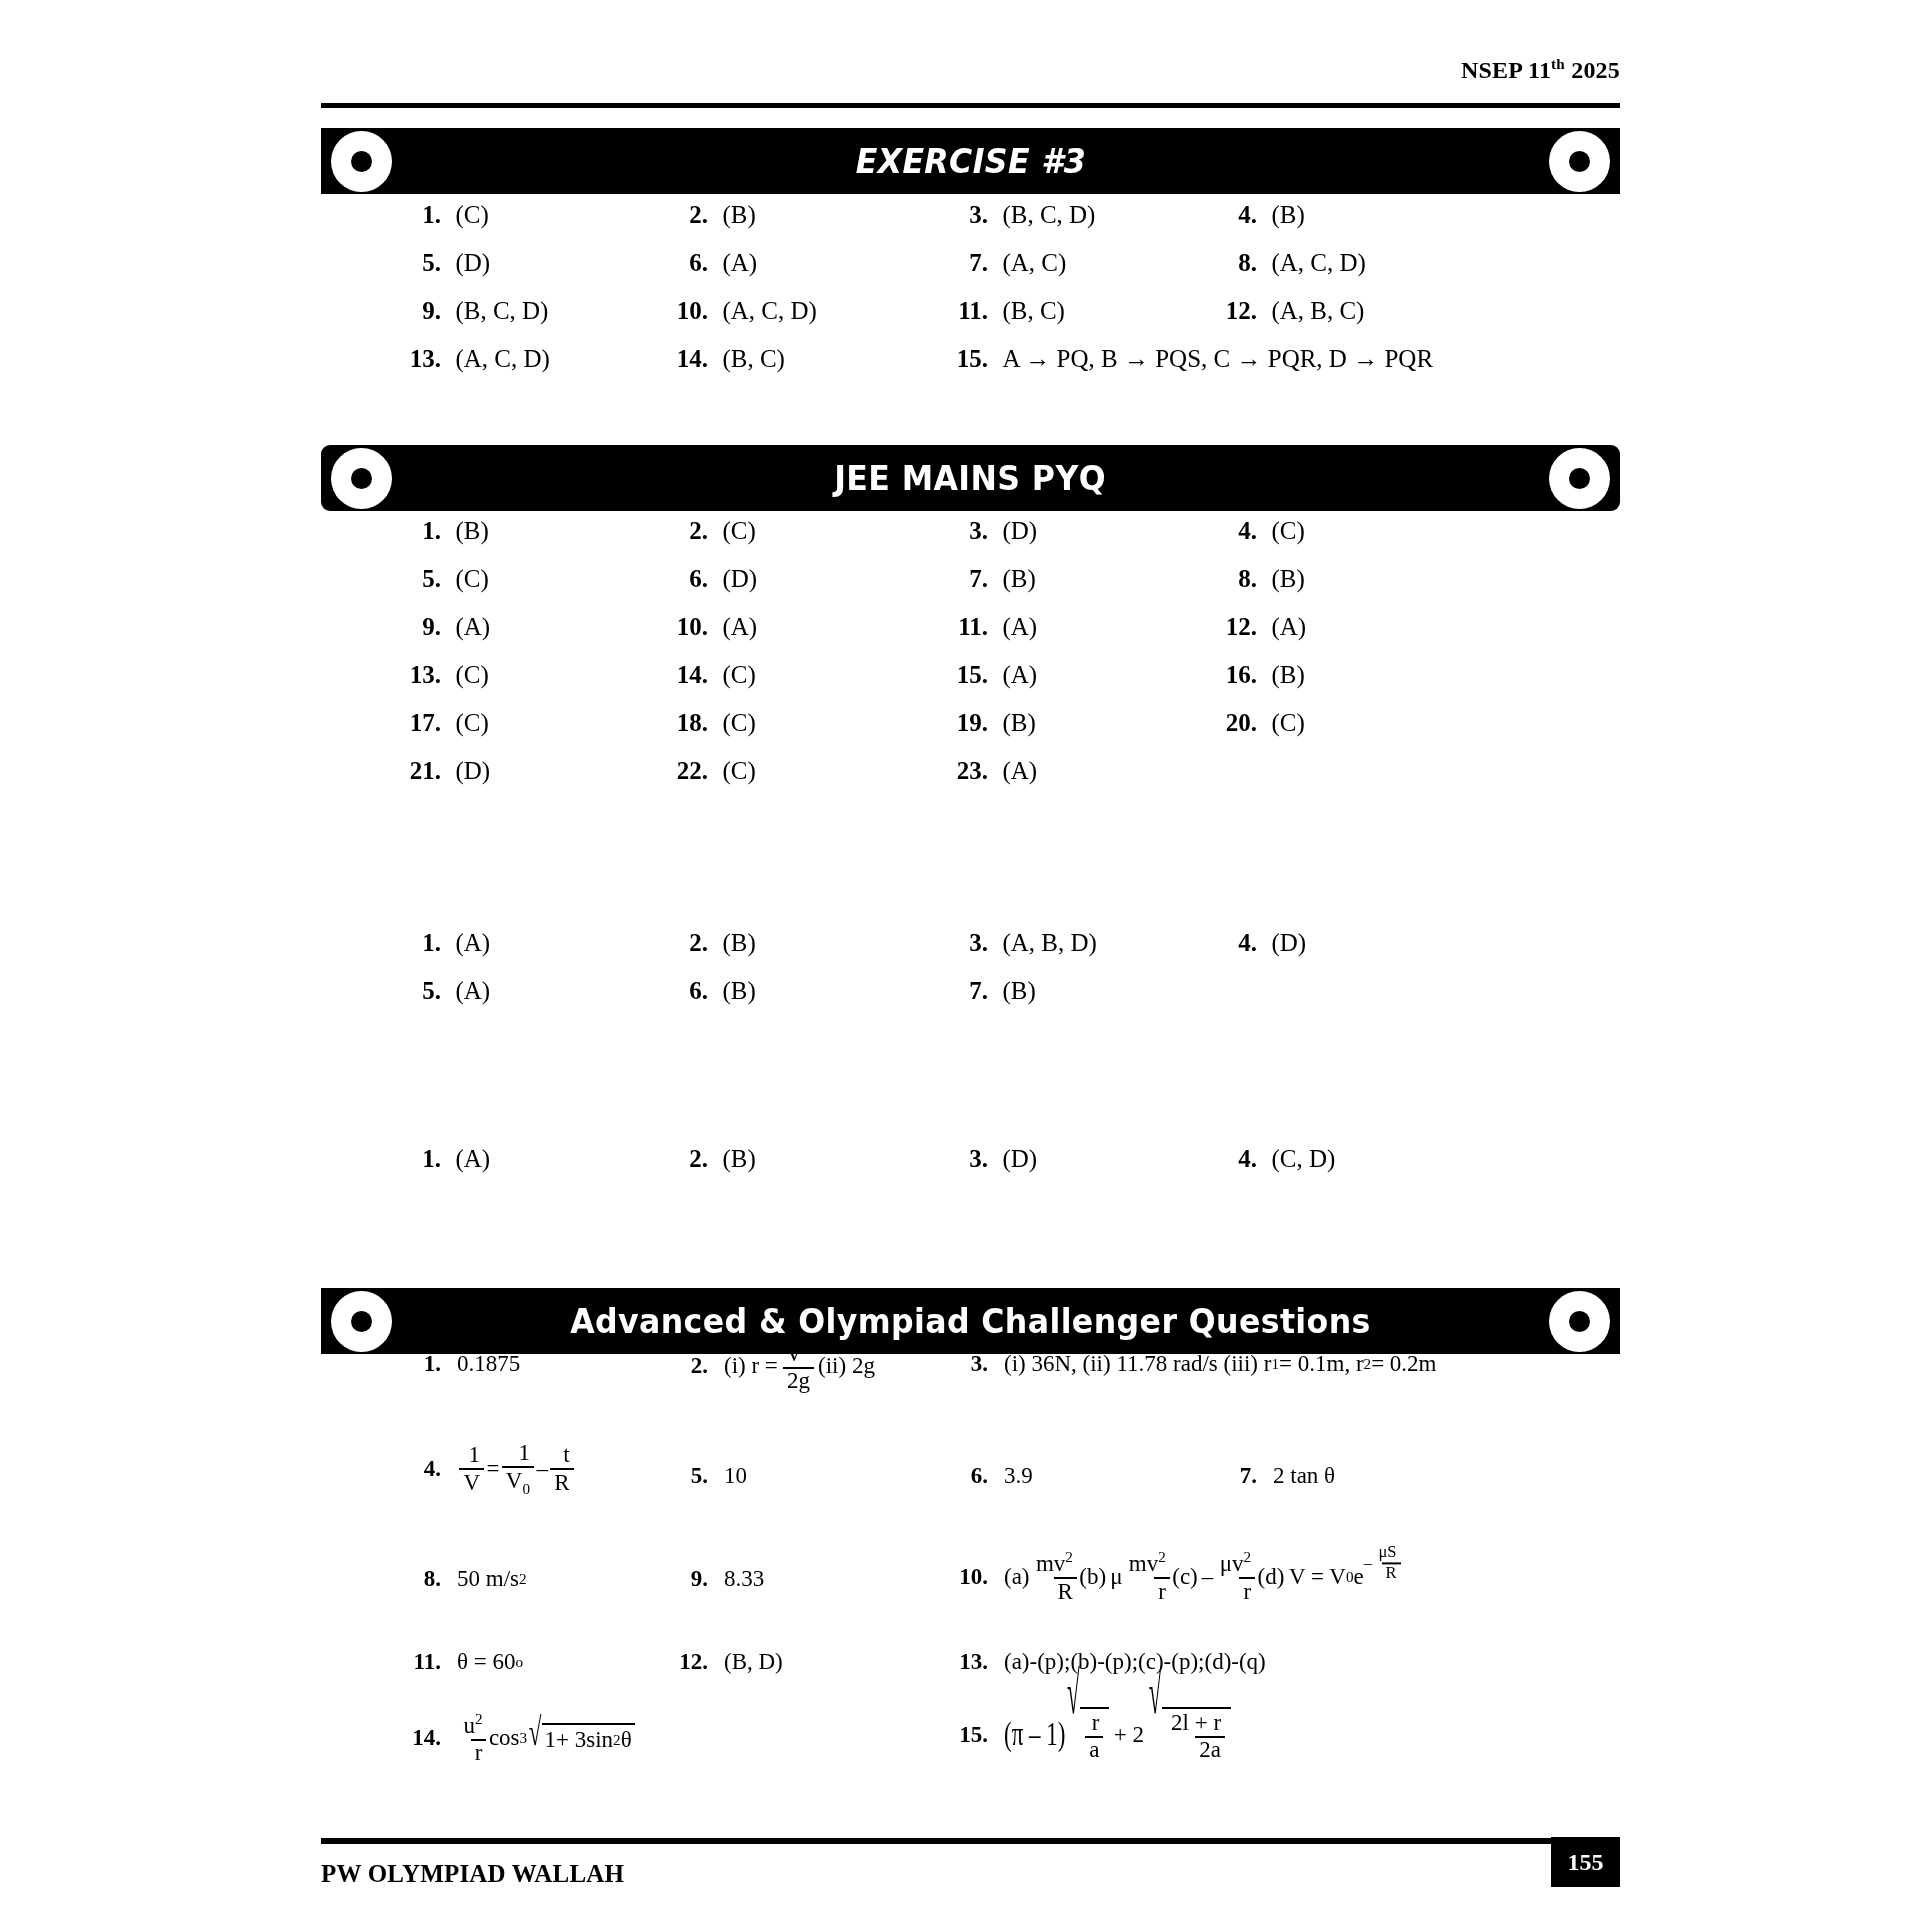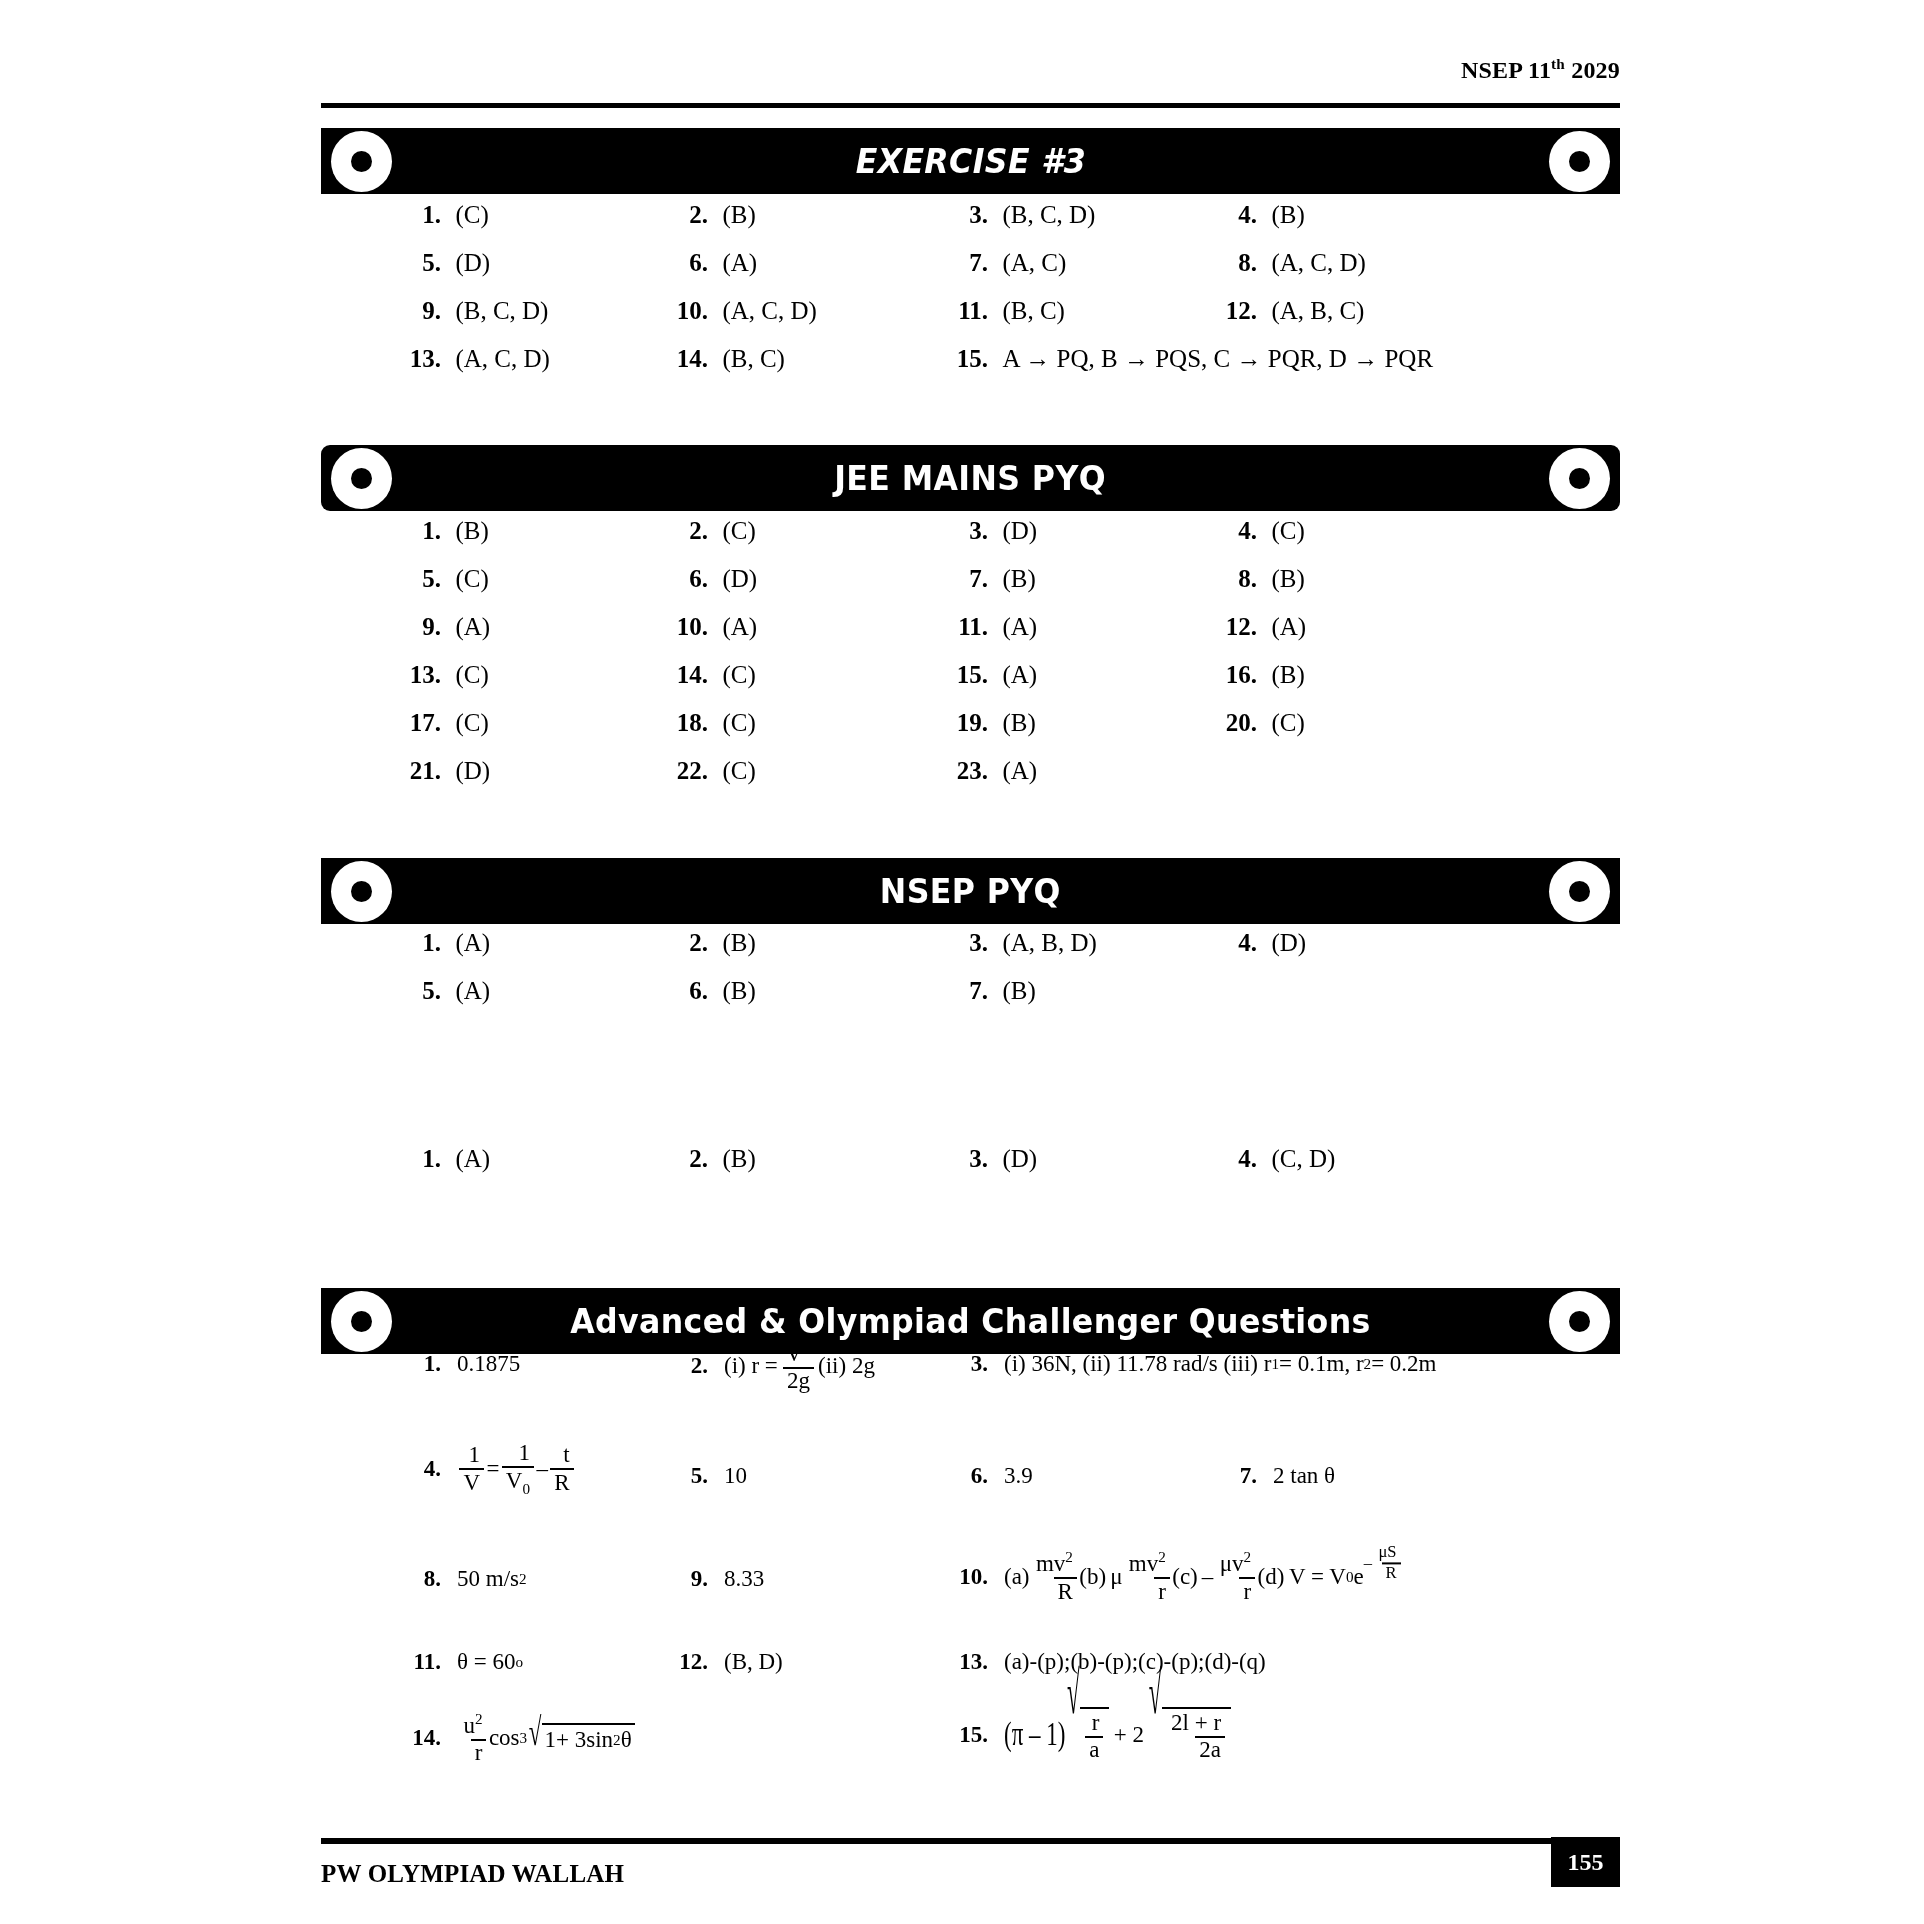--- a/index.html
+++ b/index.html
@@ -203,21 +203,21 @@
     font-size: 24px;
     font-weight: bold;
   }
 </style>
 </head>
 <body>
 
 <div class="page">
 
   <div class="header">
-    <span>NSEP 11</span><sup>th</sup><span> 2029</span>
+    <span>NSEP 11</span><sup>th</sup><span> 2025</span>
   </div>
   <div class="header-rule"></div>
 
   <div class="banner" style="top:128px;font-style:italic;">
     <div class="cap left">
         <div class="cap-dot"></div>
       </div>
     <div class="banner-title">EXERCISE #3</div>
     <div class="cap right">
         <div class="cap-dot"></div>
@@ -405,29 +405,20 @@
           <span class="num">22.</span>
           <span class="val">(C)</span>
         </div>
       <div class="cell c2">
           <span class="num">23.</span>
           <span class="val">(A)</span>
         </div>
     </div>
   </div>
 
-  <div class="banner" style="top:858px;">
-    <div class="cap left">
-        <div class="cap-dot"></div>
-      </div>
-    <div class="banner-title">NSEP PYQ</div>
-    <div class="cap right">
-        <div class="cap-dot"></div>
-      </div>
-  </div>
 
   <div class="ansblock" style="top:929px;">
     <div class="ansrow">
       <div class="cell c0">
           <span class="num">1.</span>
           <span class="val">(A)</span>
         </div>
       <div class="cell c1">
           <span class="num">2.</span>
           <span class="val">(B)</span>

